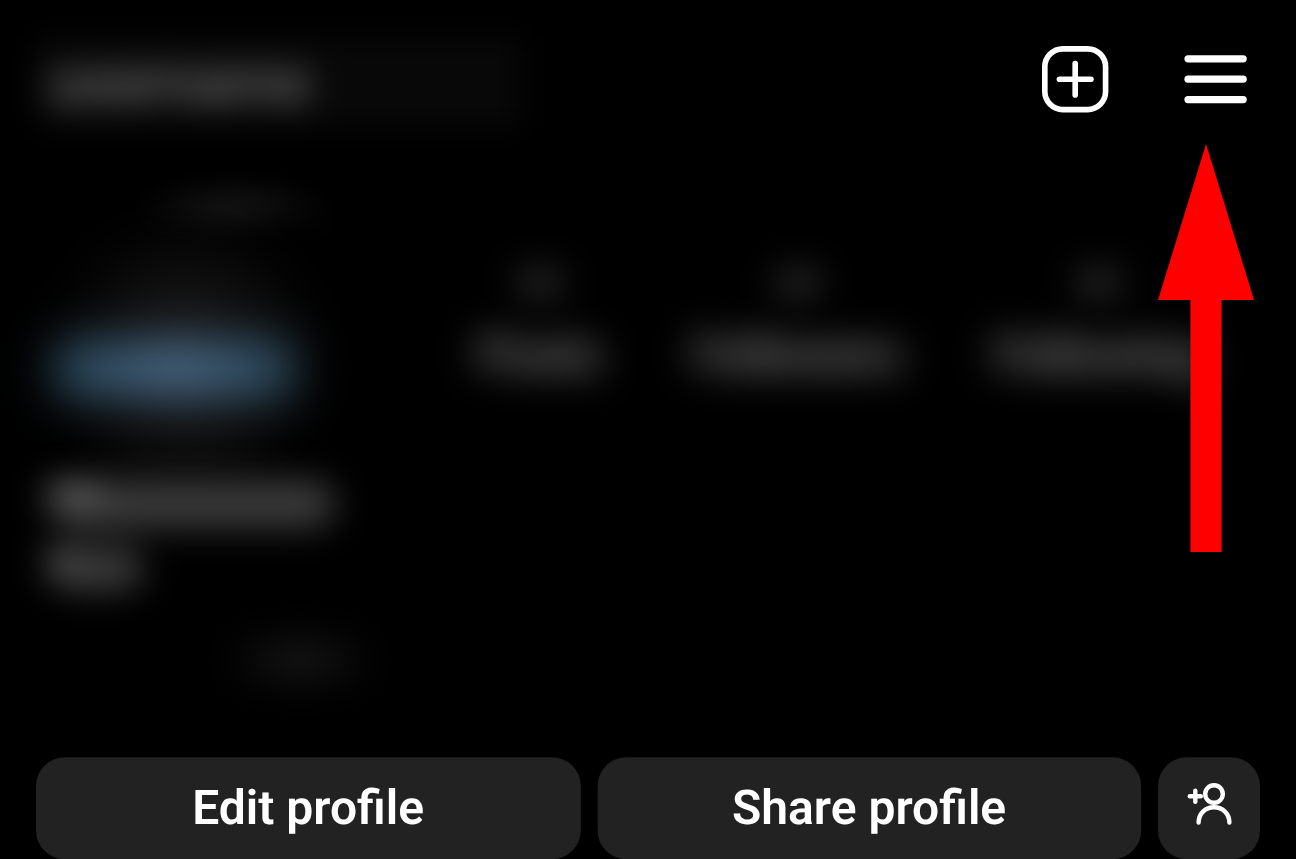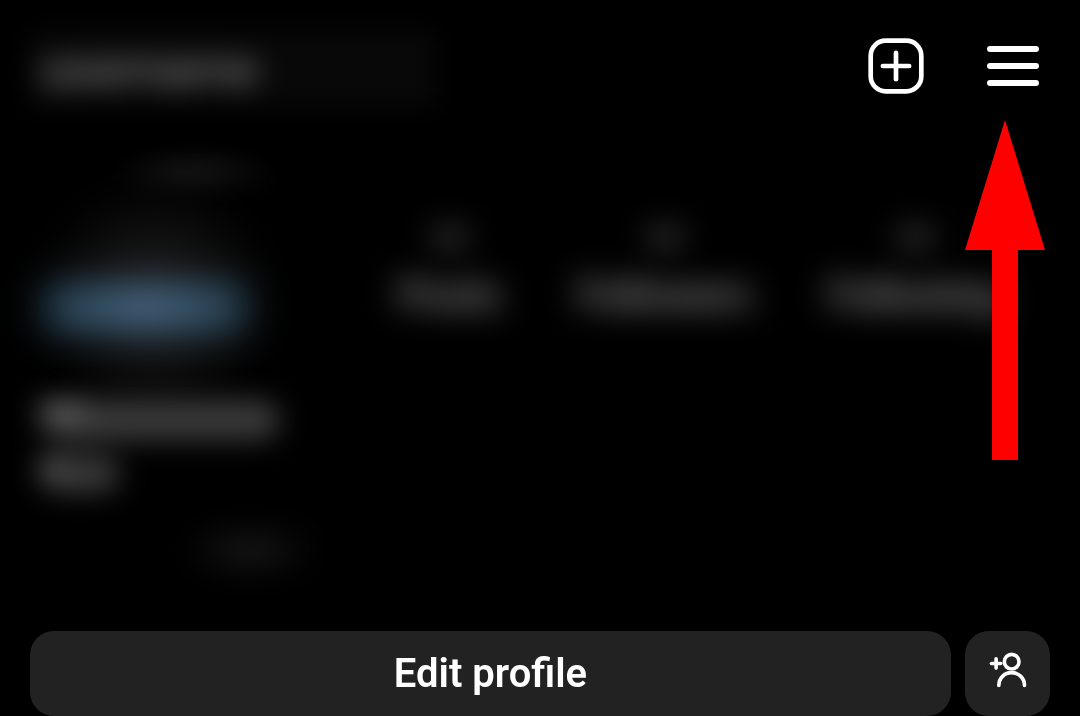--- a/index.html
+++ b/index.html
@@ -238,20 +238,23 @@
     <div class="l1">Name</div>
     <div class="l2">bio</div>
   </div>
   <div class="extra-blur"></div>
 </div>
 
 <div class="actions">
   <div class="pill">
     <span>Edit profile</span>
   </div>
+  <div class="pill">
+    <span>Share profile</span>
+  </div>
   <div class="pill icon-only">
     <span>
       <svg viewBox="0 0 48 48" fill="none" stroke="#fff" stroke-width="4" stroke-linecap="round" stroke-linejoin="round">
         <circle cx="28" cy="16" r="8"></circle>
         <path d="M14 42c0-8 6-14 14-14s14 6 14 14"></path>
         <line x1="6" y1="18" x2="16" y2="18"></line>
         <line x1="11" y1="13" x2="11" y2="23"></line>
       </svg>
     </span>
   </div>

